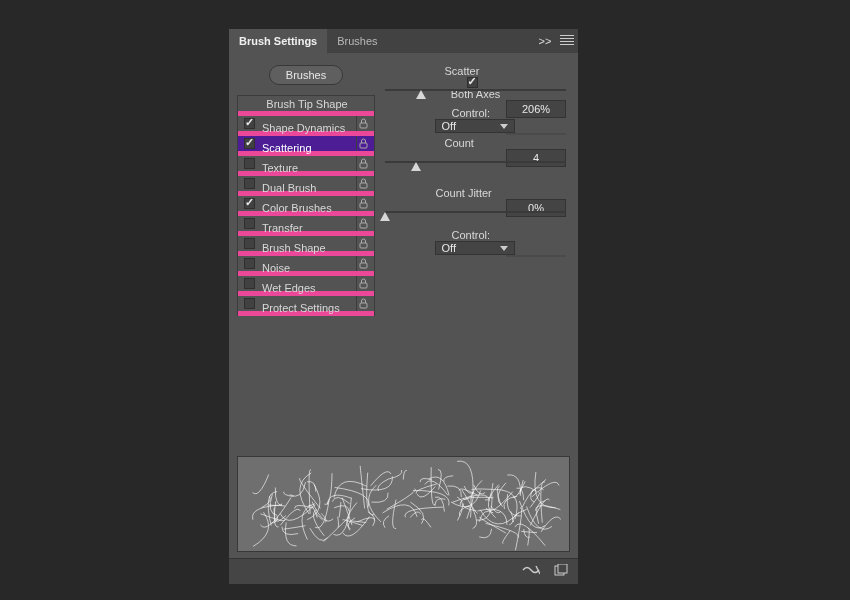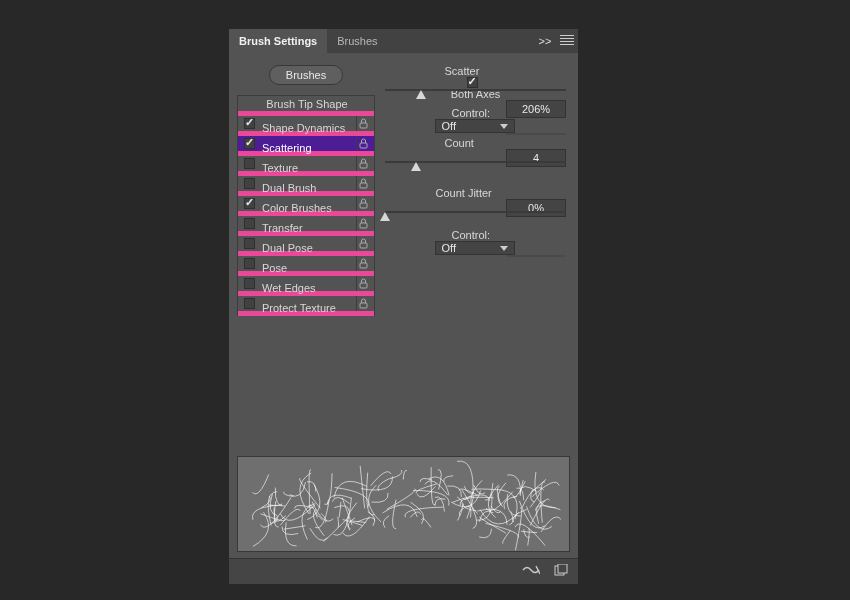--- a/index.html
+++ b/index.html
@@ -160,45 +160,45 @@
           <div class="option-row">
             <span class="ck"></span>
             <span class="option-label">Transfer</span>
             <span class="lock"><svg width="9" height="11" viewBox="0 0 9 11">
                 <rect x="1" y="5" width="7" height="5" rx="1" fill="none" stroke="#aaa"></rect>
                 <path d="M2.5 5 V3 a2 2 0 0 1 4 0 V5" fill="none" stroke="#aaa"></path>
               </svg></span>
           </div>
           <div class="option-row">
             <span class="ck"></span>
-            <span class="option-label">Dual Pose</span>
-            <span class="lock"><svg width="9" height="11" viewBox="0 0 9 11">
-                <rect x="1" y="5" width="7" height="5" rx="1" fill="none" stroke="#aaa"></rect>
-                <path d="M2.5 5 V3 a2 2 0 0 1 4 0 V5" fill="none" stroke="#aaa"></path>
-              </svg></span>
-          </div>
-          <div class="option-row">
-            <span class="ck"></span>
-            <span class="option-label">Pose</span>
+            <span class="option-label">Brush Shape</span>
+            <span class="lock"><svg width="9" height="11" viewBox="0 0 9 11">
+                <rect x="1" y="5" width="7" height="5" rx="1" fill="none" stroke="#aaa"></rect>
+                <path d="M2.5 5 V3 a2 2 0 0 1 4 0 V5" fill="none" stroke="#aaa"></path>
+              </svg></span>
+          </div>
+          <div class="option-row">
+            <span class="ck"></span>
+            <span class="option-label">Noise</span>
             <span class="lock"><svg width="9" height="11" viewBox="0 0 9 11">
                 <rect x="1" y="5" width="7" height="5" rx="1" fill="none" stroke="#aaa"></rect>
                 <path d="M2.5 5 V3 a2 2 0 0 1 4 0 V5" fill="none" stroke="#aaa"></path>
               </svg></span>
           </div>
           <div class="option-row">
             <span class="ck"></span>
             <span class="option-label">Wet Edges</span>
             <span class="lock"><svg width="9" height="11" viewBox="0 0 9 11">
                 <rect x="1" y="5" width="7" height="5" rx="1" fill="none" stroke="#aaa"></rect>
                 <path d="M2.5 5 V3 a2 2 0 0 1 4 0 V5" fill="none" stroke="#aaa"></path>
               </svg></span>
           </div>
           <div class="option-row">
             <span class="ck"></span>
-            <span class="option-label">Protect Texture</span>
+            <span class="option-label">Protect Settings</span>
             <span class="lock"><svg width="9" height="11" viewBox="0 0 9 11">
                 <rect x="1" y="5" width="7" height="5" rx="1" fill="none" stroke="#aaa"></rect>
                 <path d="M2.5 5 V3 a2 2 0 0 1 4 0 V5" fill="none" stroke="#aaa"></path>
               </svg></span>
           </div>
         </div>
     </div>
 
     <div class="right">
       <div class="ctrl-row">

